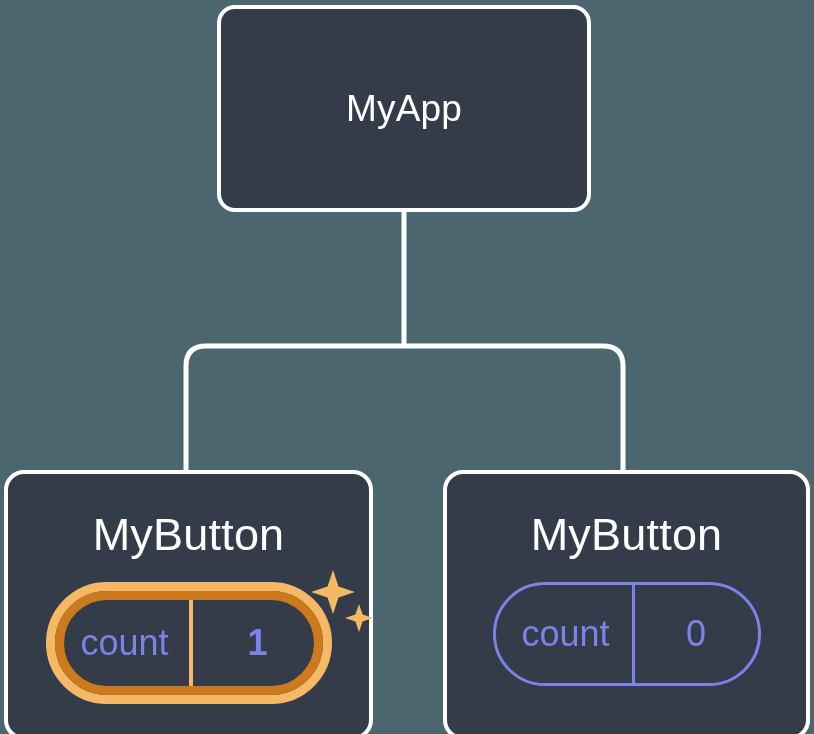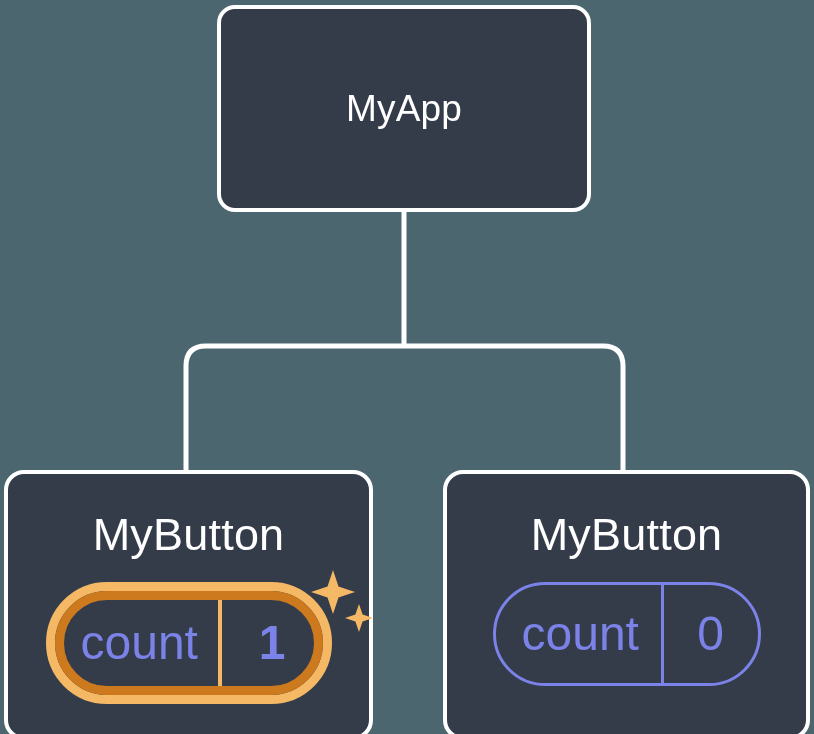--- a/index.html
+++ b/index.html
@@ -122,21 +122,21 @@
   .pill-hl .pill-val { font-weight: 700; }
   .pill-hl .pill-divider {
     background: #f5b965;
     width: 4px;
   }
 
   .pill-key, .pill-val {
     display: flex;
     align-items: center;
     justify-content: center;
-    font-size: 48px;
+    font-size: 36px;
     font-weight: 300;
     line-height: 1;
     white-space: nowrap;
     text-align: right;
   }
   .pill-key { flex: 0 0 auto; padding: 0 22px 0 26px; }
   .pill-val { flex: 1 1 auto; padding: 0 14px; }
 
   .pill-hl .pill-key { padding: 0 20px 0 26px; }
   .pill-hl .pill-val { padding: 0 18px; }

